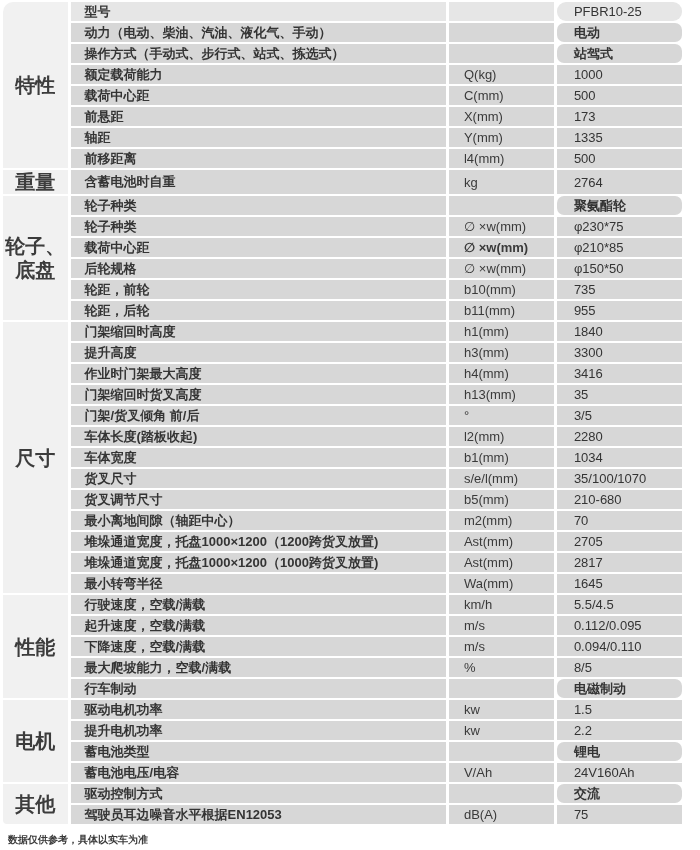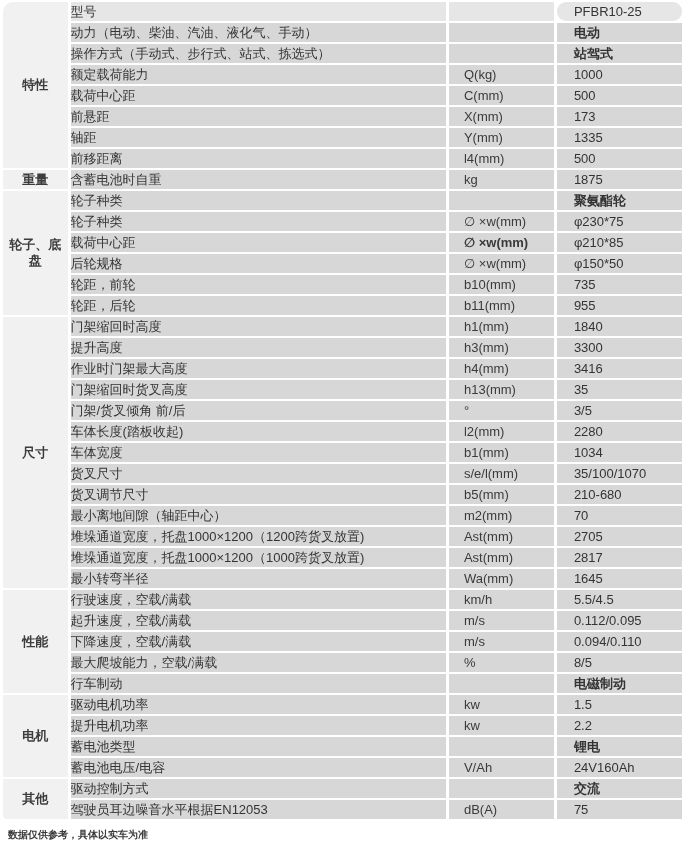--- a/index.html
+++ b/index.html
@@ -15,43 +15,44 @@
     width:685px;
     margin:0;
   }
   col.c-cat{width:64px;}
   col.c-name{width:372px;}
   col.c-unit{width:104px;}
   col.c-val{width:124px;}
   td,th{height:19px;padding:0;vertical-align:middle;overflow:hidden;white-space:nowrap;}
   th.cat{
     background:#f1f1f1;
-    font-weight:700;font-size:13px;line-height:1.2;
+    font-weight:700;font-size:20px;line-height:1.2;
     text-align:center;color:#3c3c3c;
     white-space:normal;
   }
   th.cat.first{border-top-left-radius:10px;}
   th.cat.last{border-bottom-left-radius:4px;}
   td.name{
     background:#d7d7d7;
-    font-weight:400;font-size:13px;color:#343434;
+    font-weight:700;font-size:13px;color:#343434;
+    padding-left:14px;
   }
   td.unit{
     background:#d7d7d7;
     font-size:13px;color:#3a3a3a;
     padding-left:15px;
     margin-left:21px;
   }
   td.unit.bold{font-weight:700;}
   td.value{
     background:#d7d7d7;
     font-size:13px;color:#343434;
     padding-left:17px;
   }
-  td.value.cjk{font-weight:700;}
+  td.value.cjk{font-weight:700;border-radius:7px;}
   tr.light-row td.name,
   tr.light-row td.unit,
   tr.light-row td.value{background:#e6e6e6;}
   tr.light-row td.value{border-top-right-radius:4px;border-radius:9px;}
   .footer-note{
     margin:7px 0 12px 8px;
     font-weight:700;font-size:10px;color:#3a3a3a;
   }
 </style>
 </head>
@@ -103,21 +104,21 @@
       </tr>
       <tr>
         <td class="name">前移距离</td>
         <td class="unit">l4(mm)</td>
         <td class="value">500</td>
       </tr>
       <tr>
         <th class="cat" rowspan="1">重量</th>
         <td class="name">含蓄电池时自重</td>
         <td class="unit">kg</td>
-        <td class="value">1875</td>
+        <td class="value">2764</td>
       </tr>
       <tr>
         <th class="cat" rowspan="6">轮子、底盘</th>
         <td class="name">轮子种类</td>
         <td class="unit"></td>
         <td class="value cjk">聚氨酯轮</td>
       </tr>
       <tr>
         <td class="name">轮子种类</td>
         <td class="unit">∅ ×w(mm)</td>

